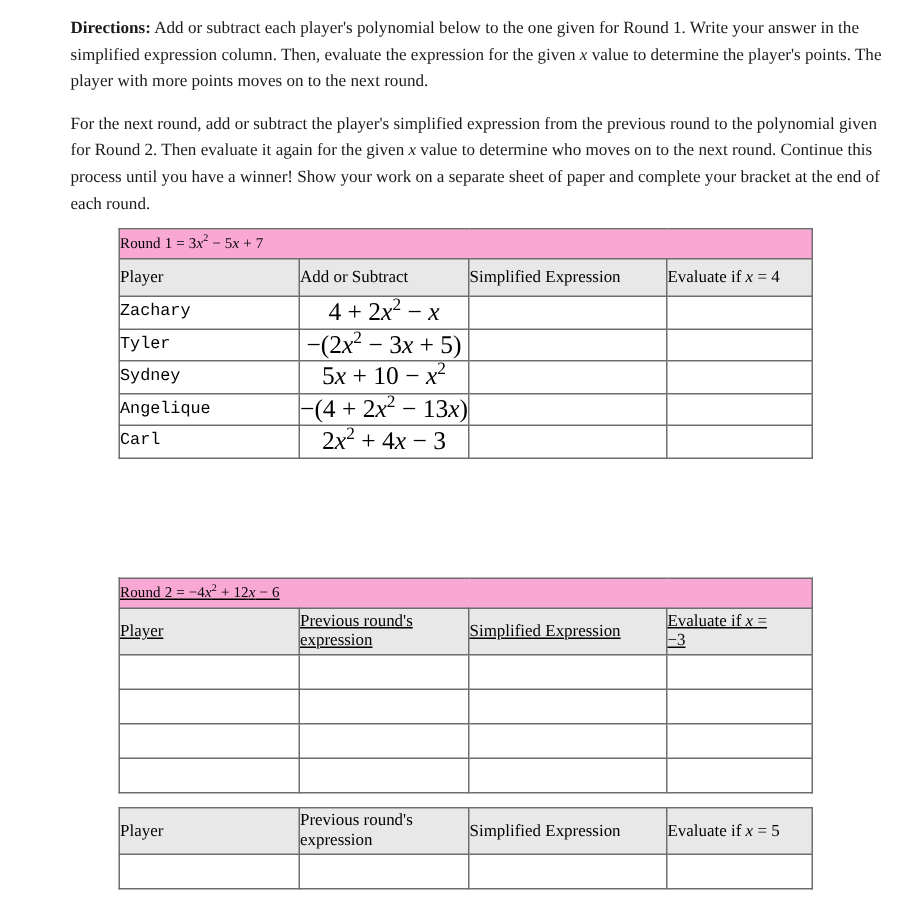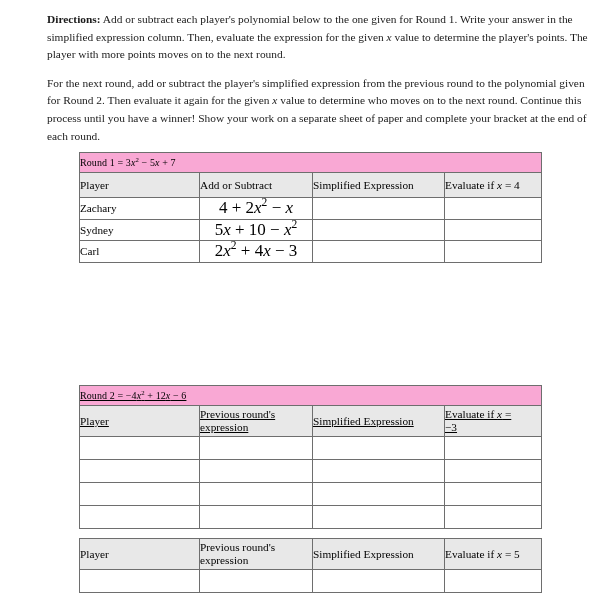--- a/index.html
+++ b/index.html
@@ -84,20 +84,21 @@
     line-height: 12.6px;
   }
   .col-head.two-line {
     height: 30px;
   }
   .cell-player {
     text-align: left;
     padding-left: 5px;
     font-size: 11.2px;
     height: 20.5px;
+    font-family: Liberation Mono, monospace;
   }
   .cell-expr {
     text-align: center;
     font-size: 17px;
     height: 20.5px;
     font-family: "Liberation Serif", "DejaVu Serif", serif;
   }
   .cell-blank {
     height: 20.5px;
   }
@@ -147,22 +148,34 @@
         <td class="col-head"><span>Evaluate if </span><span class="mvar">x</span><span> = 4</span></td>
       </tr>
 
       <tr>
         <td class="cell-player">Zachary</td>
         <td class="cell-expr">4 + 2<span class="mvar">x</span><sup class="exp">2</sup> − <span class="mvar">x</span></td>
         <td class="cell-blank"></td>
         <td class="cell-blank"></td>
       </tr>
       <tr>
+        <td class="cell-player">Tyler</td>
+        <td class="cell-expr">−(2<span class="mvar">x</span><sup class="exp">2</sup> − 3<span class="mvar">x</span> + 5)</td>
+        <td class="cell-blank"></td>
+        <td class="cell-blank"></td>
+      </tr>
+      <tr>
         <td class="cell-player">Sydney</td>
         <td class="cell-expr">5<span class="mvar">x</span> + 10 − <span class="mvar">x</span><sup class="exp">2</sup></td>
+        <td class="cell-blank"></td>
+        <td class="cell-blank"></td>
+      </tr>
+      <tr>
+        <td class="cell-player">Angelique</td>
+        <td class="cell-expr">−(4 + 2<span class="mvar">x</span><sup class="exp">2</sup> − 13<span class="mvar">x</span>)</td>
         <td class="cell-blank"></td>
         <td class="cell-blank"></td>
       </tr>
       <tr>
         <td class="cell-player">Carl</td>
         <td class="cell-expr">2<span class="mvar">x</span><sup class="exp">2</sup> + 4<span class="mvar">x</span> − 3</td>
         <td class="cell-blank"></td>
         <td class="cell-blank"></td>
       </tr>
     </tbody>

